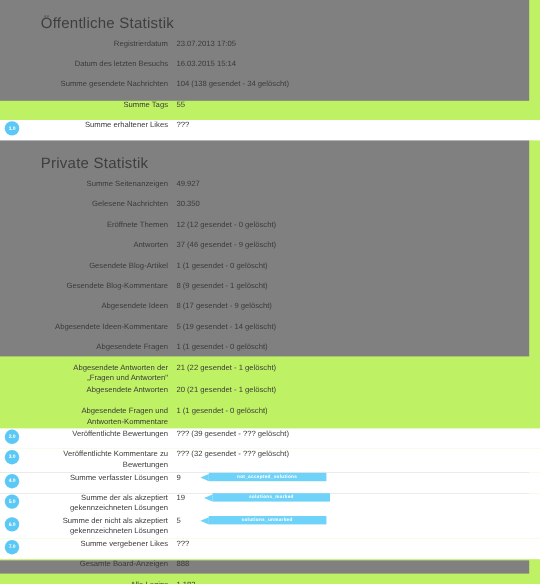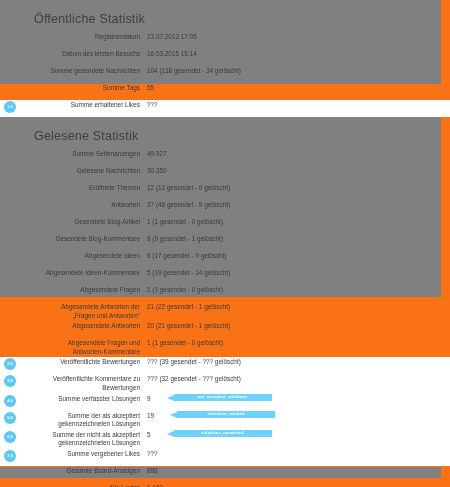--- a/index.html
+++ b/index.html
@@ -12,21 +12,21 @@
     height: 487px;
     font-family: "Liberation Sans", sans-serif;
     position: relative;
     overflow: hidden;
   }
 
   .page {
     position: relative;
     width: 450px;
     height: 487px;
-    background: #f97316;
+    background: #bef264;
   }
 
   
   .dim-block {
     position: absolute;
     left: 0;
     width: 441px;
     background: #808080;
   }
 
@@ -182,21 +182,21 @@
           <div class="badge">1.0</div>
           <div class="row-label">Summe erhaltener Likes</div>
           <div class="row-value">
             <span>???</span>
           </div>
         </div>
       </div>
 
     <div class="spacer-md"></div>
 
-    <div class="section-title">Gelesene Statistik</div>
+    <div class="section-title">Private Statistik</div>
 
     <div class="spacer-sm"></div>
 
     <div class="rows" id="private-rows">
         <div class="row">
           <div class="row-label">Summe Seitenanzeigen</div>
           <div class="row-value">
             <span>49.927</span>
           </div>
         </div>

